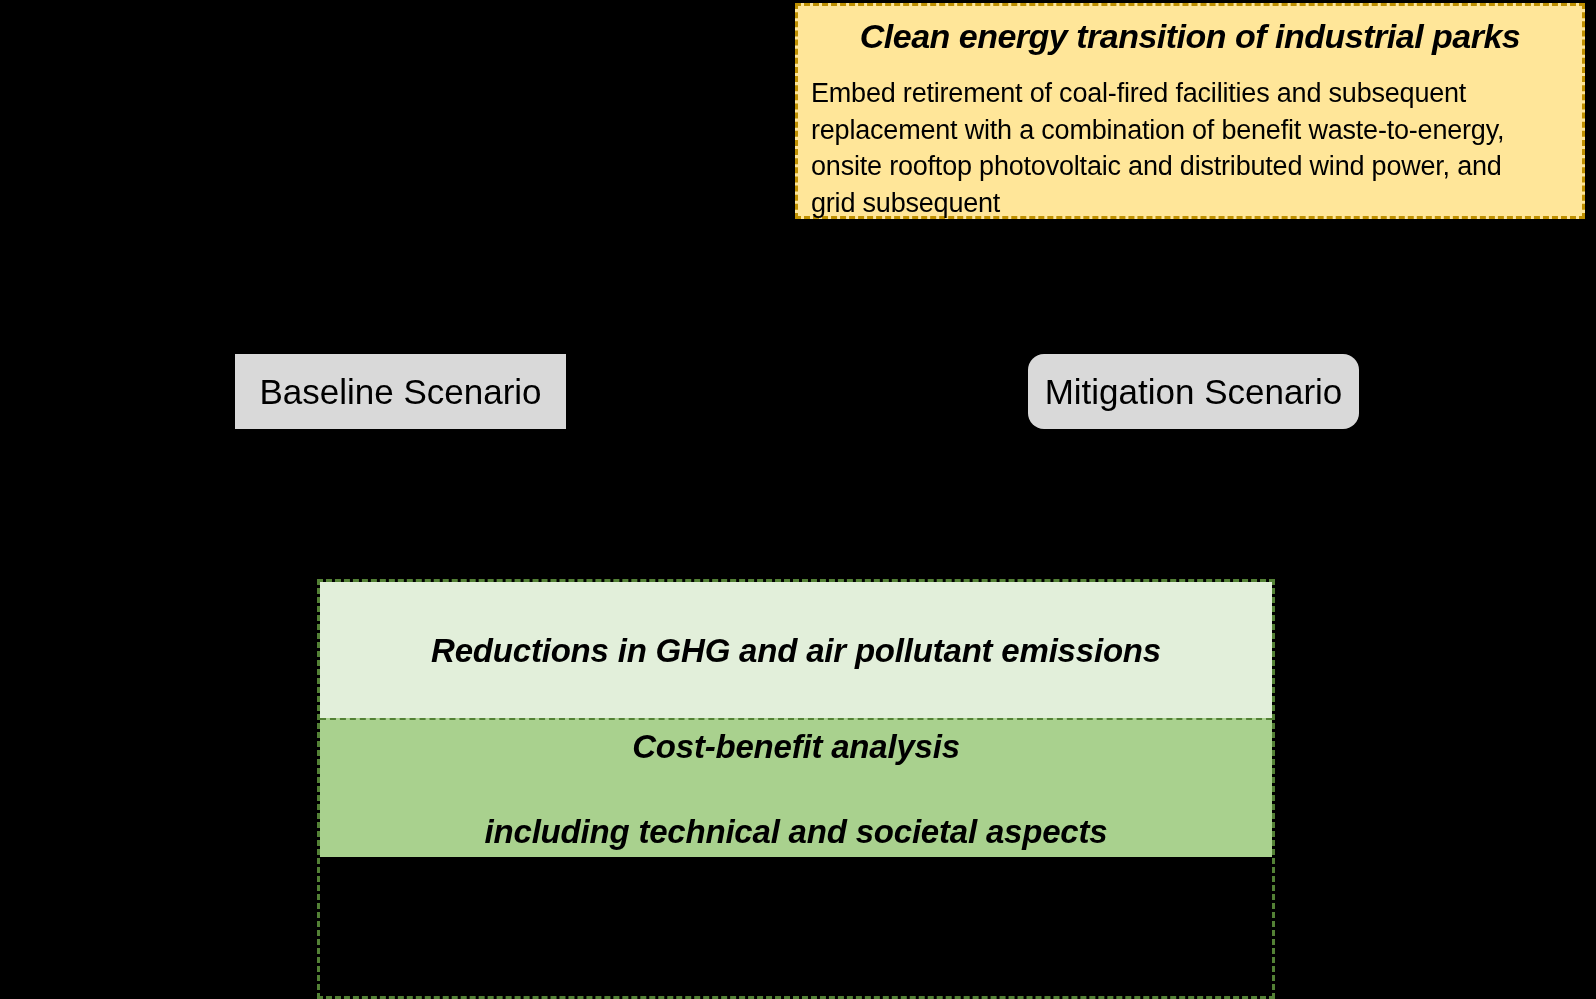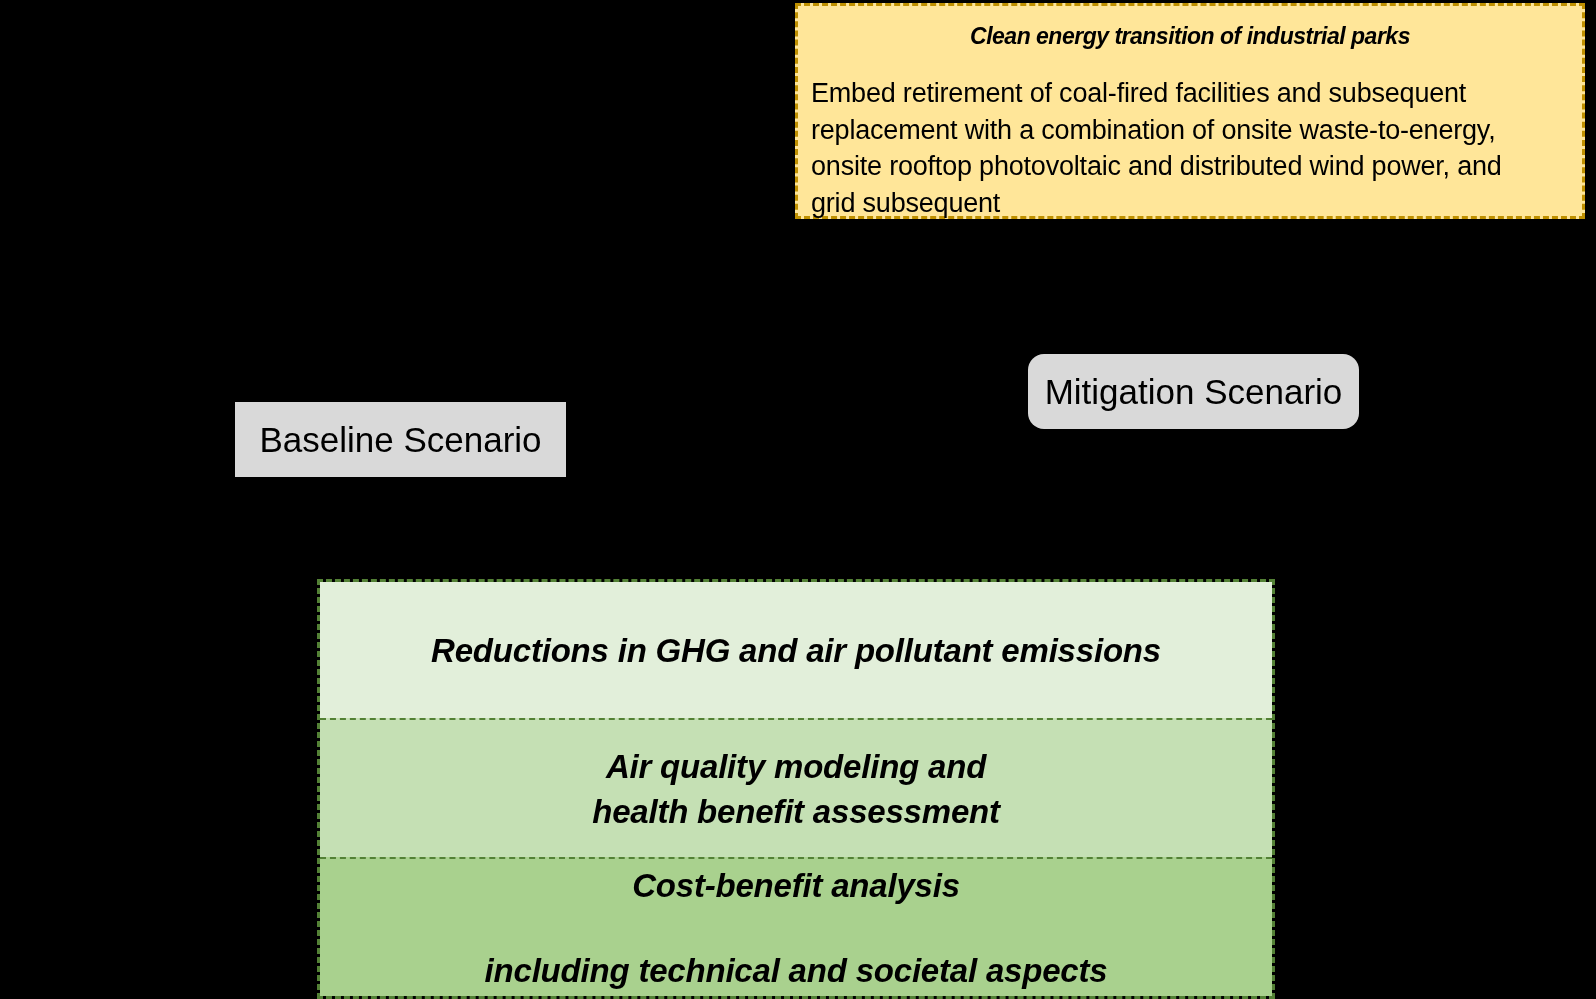--- a/index.html
+++ b/index.html
@@ -23,36 +23,36 @@
   #transition-box {
     left: 795px; top: 3px; width: 790px; height: 216px;
     padding-top: 8px;
   }
   .box-title {
     font-weight: bold; font-style: italic;
     font-size: 36px; line-height: 46px;
     white-space: nowrap; text-align: center;
     letter-spacing: -0.3px;
   }
-  #transition-box .box-title { font-size: 23px; line-height: 44px; letter-spacing: -0.5px; }
+  #transition-box .box-title { font-size: 34px; line-height: 44px; letter-spacing: -0.5px; }
   .body-line {
     font-size: 27px; line-height: 38px;
     white-space: nowrap; letter-spacing: -0.2px;
   }
   #inventory-box .body-line { text-align: center; }
   #transition-box .body-lines { margin-top: 17px; padding-left: 13px; }
   #transition-box .body-line { line-height: 36.5px; text-align: left; }
 
   
   .scenario-box {
     width: 331px; height: 75px; top: 354px;
     display: flex; align-items: center; justify-content: center;
     font-size: 35px; white-space: nowrap;
   }
-  #baseline-box  { left: 235px; margin-top: 48px; }
+  #baseline-box  { left: 235px; }
   #mitigation-box{ left: 1028px; }
 
   
   #outcome-stack {
     left: 317px; top: 579px; width: 958px; height: 420px;
     border: 3px dashed #538135;
     display: flex; flex-direction: column;
   }
   .outcome-section {
     box-sizing: border-box;
@@ -73,44 +73,40 @@
 </head>
 <body>
 
 <div id="canvas">
 
 
   <div id="transition-box" class="abs top-box" style="background-color: rgb(255, 230, 153); border-color: rgb(191, 144, 0);">
     <div class="box-title">Clean energy transition of industrial parks</div>
     <div class="body-lines">
       <div class="body-line">Embed retirement of coal-fired facilities and subsequent</div>
-      <div class="body-line">replacement with a combination of onsite waste-to-energy,</div>
+      <div class="body-line">replacement with a combination of benefit waste-to-energy,</div>
       <div class="body-line">onsite rooftop photovoltaic and distributed wind power, and</div>
       <div class="body-line">grid subsequent</div>
     </div>
   </div>
 
   <div id="baseline-box" class="abs scenario-box" style="background-color: rgb(217, 217, 217);">
     <span>Baseline Scenario</span>
   </div>
 
   <div id="mitigation-box" class="abs scenario-box" style="background-color: rgb(217, 217, 217); border-radius: 16px;">
     <span>Mitigation Scenario</span>
   </div>
 
   <div id="outcome-stack" class="abs" style="border-color: rgb(83, 129, 53);">
 
     <div id="outcome-section-1" class="outcome-section" style="background-color: rgb(226, 239, 218);">
       <div class="outcome-line">Reductions in GHG and air pollutant emissions</div>
     </div>
 
-    <div id="outcome-section-2" class="outcome-section" style="background-color: rgb(197, 224, 180);">
-      <div class="outcome-line">Air quality modeling and</div>
-      <div class="outcome-line">health benefit assessment</div>
-    </div>
 
     <div id="outcome-section-3" class="outcome-section" style="background-color: rgb(169, 209, 142); gap: 40px;">
       <div class="outcome-line">Cost-benefit analysis</div>
       <div class="outcome-line">including technical and societal aspects</div>
     </div>
   </div>
 
 </div>
 
 </body></html>

